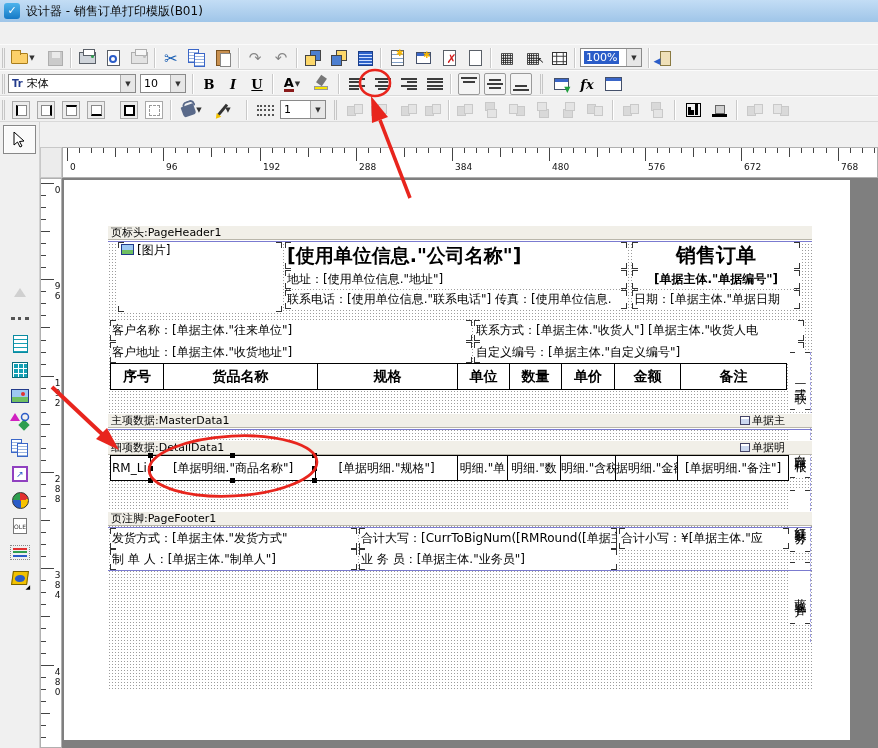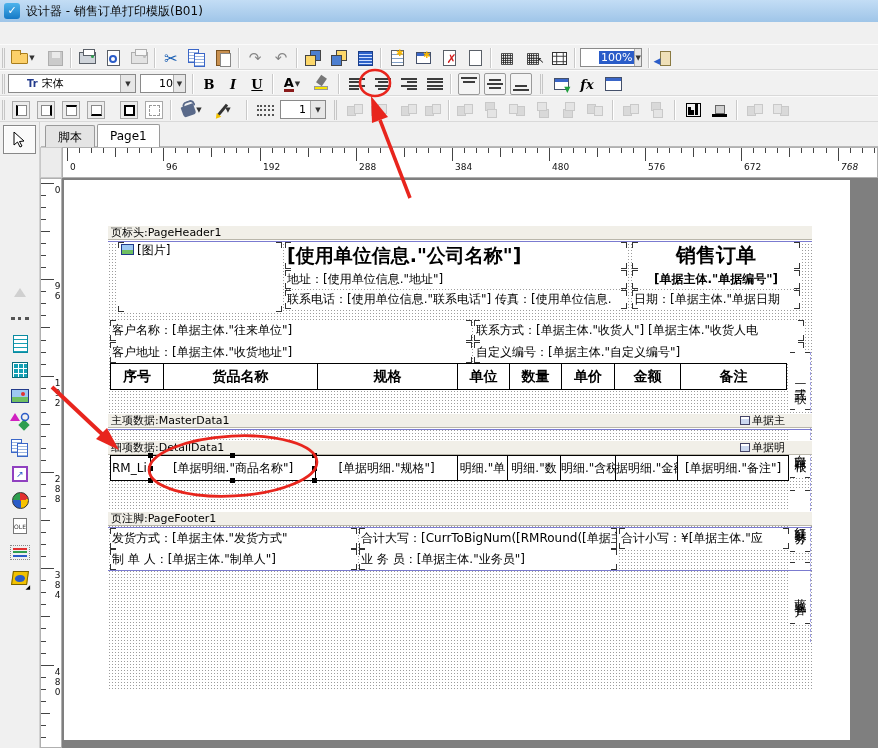--- a/index.html
+++ b/index.html
@@ -25,21 +25,21 @@
 
   
   .tb{position:absolute;left:0;width:878px;height:26px;background:#f1f1f1;
     border-top:1px solid #fbfbfb;border-bottom:1px solid #d9d9d9;}
   .grip{position:absolute;top:3px;width:4px;height:20px;border-left:3px double #c6c6c6;}
   .sep{position:absolute;top:3px;width:2px;height:20px;border-left:1px solid #c9c9c9;border-right:1px solid #fff;}
   .ti{position:absolute;top:2px;width:22px;height:22px;display:flex;align-items:center;justify-content:center;font-size:13px;}
   .ti.dis{opacity:.45;filter:grayscale(1);}
   .caret{font-size:7px;color:#333;margin-left:1px;}
   .combo{position:absolute;top:3px;height:19px;background:#fff;border:1px solid #8a8a8a;
-    display:flex;align-items:center;font-size:11px;padding-left:18px;}
+    display:flex;align-items:center;font-size:11px;padding-left:3px;}
   .combo .cbtn{margin-left:auto;width:15px;height:100%;background:#e7e7e7;border-left:1px solid #aaa;
     display:flex;align-items:center;justify-content:center;font-size:7px;color:#333;}
   .hl{background:var(--sel_blue);color:#fff;padding:0 2px;}
   
   .folder{width:17px;height:11px;background:#fcd06a;border:1px solid #a97d1c;border-radius:1px;position:relative;}
   .folder:before{content:"";position:absolute;left:-1px;top:-4px;width:8px;height:4px;background:#fcd06a;border:1px solid #a97d1c;border-bottom:none;}
   .floppy{width:15px;height:15px;background:#9aa0a8;border:1px solid #5a5f66;position:relative;}
   .floppy:before{content:"";position:absolute;left:3px;top:0;width:8px;height:6px;background:#dfe3e8;}
   .printer{width:17px;height:12px;background:#cfd4da;border:1px solid #5a6068;position:relative;}
   .printer:before{content:"";position:absolute;left:3px;top:-4px;width:10px;height:5px;background:#fff;border:1px solid #5a6068;}
@@ -517,36 +517,32 @@
           <i style="background:#2e9e4f;"></i>
           <i style="background:#2a5cc8;"></i>
         </span>
       </span>
     <span class="pi" style="top:444px;">
         <span class="bookicon"></span>
         <span style="position:absolute;right:2px;bottom:0;font-size:6px;color:#000;">◢</span>
       </span>
   </div>
 
-  <div class="tabbar">
-    <span class="tab" style="left:4px;">脚本</span>
-    <span class="tab active" style="left:56px;">Page1</span>
-  </div>
 
   <div class="rulercorner"></div>
   <div class="hruler">
     <span style="left:7px;">0</span>
     <span style="left:103px;">96</span>
     <span style="left:200px;">192</span>
     <span style="left:296px;">288</span>
     <span style="left:392px;">384</span>
     <span style="left:489px;">480</span>
     <span style="left:585px;">576</span>
     <span style="left:681px;">672</span>
-    <span style="left:778px;font-style:italic;">768</span>
+    <span style="left:778px;">768</span>
   </div>
   <div class="vruler">
     <span style="top:6px;">0</span>
     <span style="top:102px;">96</span>
     <span style="top:199px;">192</span>
     <span style="top:295px;">288</span>
     <span style="top:391px;">384</span>
     <span style="top:488px;">480</span>
   </div>
 

